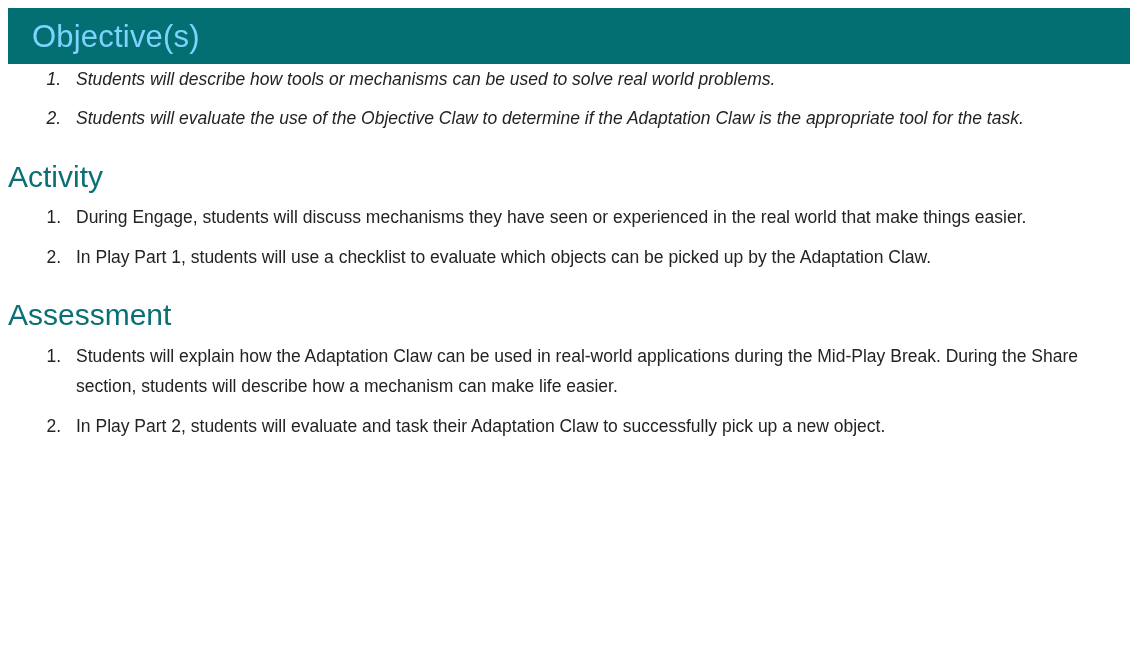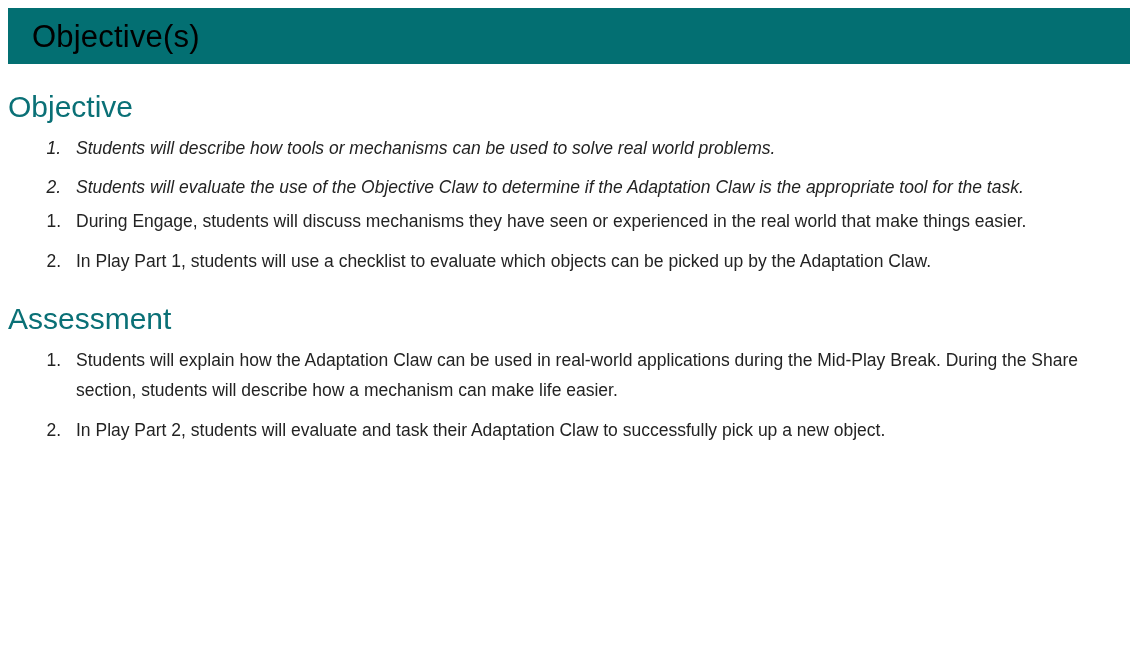--- a/index.html
+++ b/index.html
@@ -13,21 +13,21 @@
     font-family: "Liberation Sans", sans-serif;
     color: #222222;
     overflow: hidden;
   }
   .page {
     width: 1140px;
     box-sizing: border-box;
   }
   .banner {
     background: #036f72;
-    color: #000000;
+    color: #7dd3fc;
     height: 56px;
     display: flex;
     align-items: center;
     padding: 0 10px 0 24px;
     box-sizing: border-box;
     margin: 8px 10px 0 8px;
     width: 1122px;
   }
   .banner-title {
     font-size: 31px;
@@ -73,28 +73,28 @@
 
 <div class="page">
 
   <div class="banner">
     <span class="banner-title">Objective(s)</span>
   </div>
 
   <div class="content">
 
     <section class="sec-objective">
-      <h2 class="section-heading">Objective</h2>
       <ol class="items">
         <li>Students will describe how tools or mechanisms can be used to solve real world problems.</li>
         <li>Students will evaluate the use of the Objective Claw to determine if the Adaptation Claw is the appropriate tool for the task.</li>
       </ol>
     </section>
 
     <section class="sec-activity">
+      <h2 class="section-heading">Activity</h2>
       <ol class="items">
         <li>During Engage, students will discuss mechanisms they have seen or experienced in the real world that make things easier.</li>
         <li>In Play Part 1, students will use a checklist to evaluate which objects can be picked up by the Adaptation Claw.</li>
       </ol>
     </section>
 
     <section class="sec-assessment">
       <h2 class="section-heading">Assessment</h2>
       <ol class="items">
         <li>Students will explain how the Adaptation Claw can be used in real-world applications during the Mid-Play Break. During the Share section, students will describe how a mechanism can make life easier.</li>

